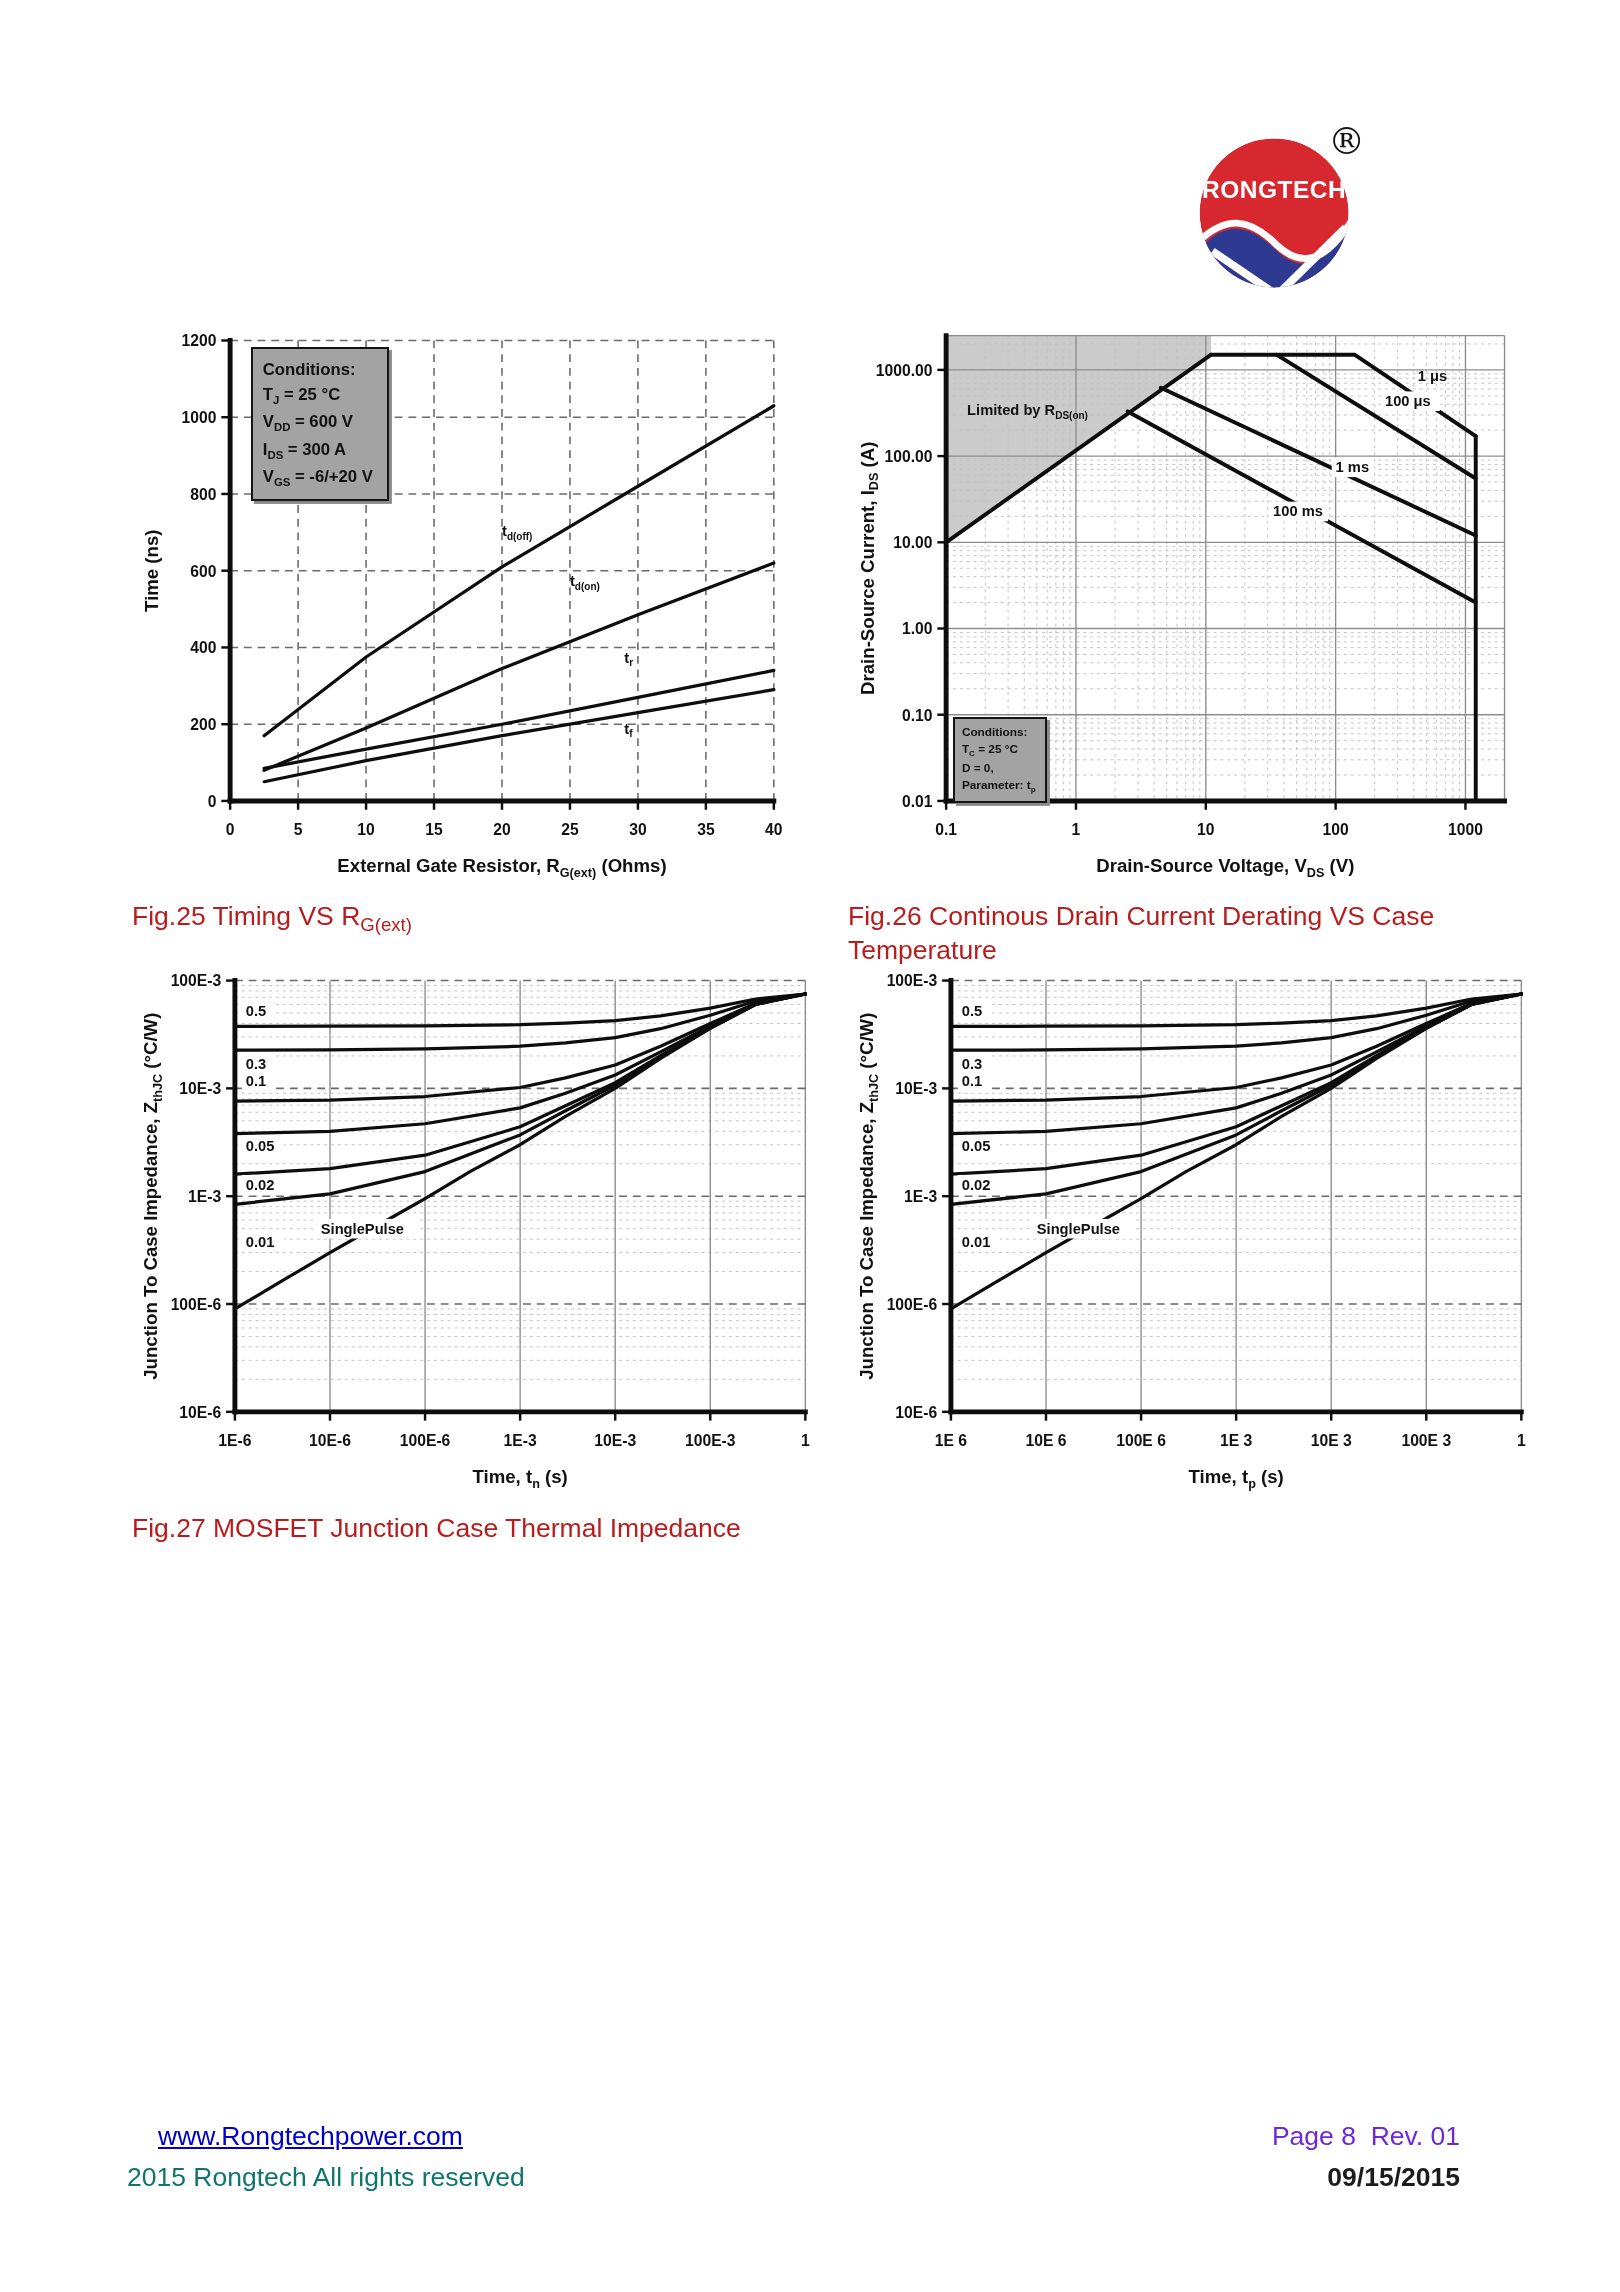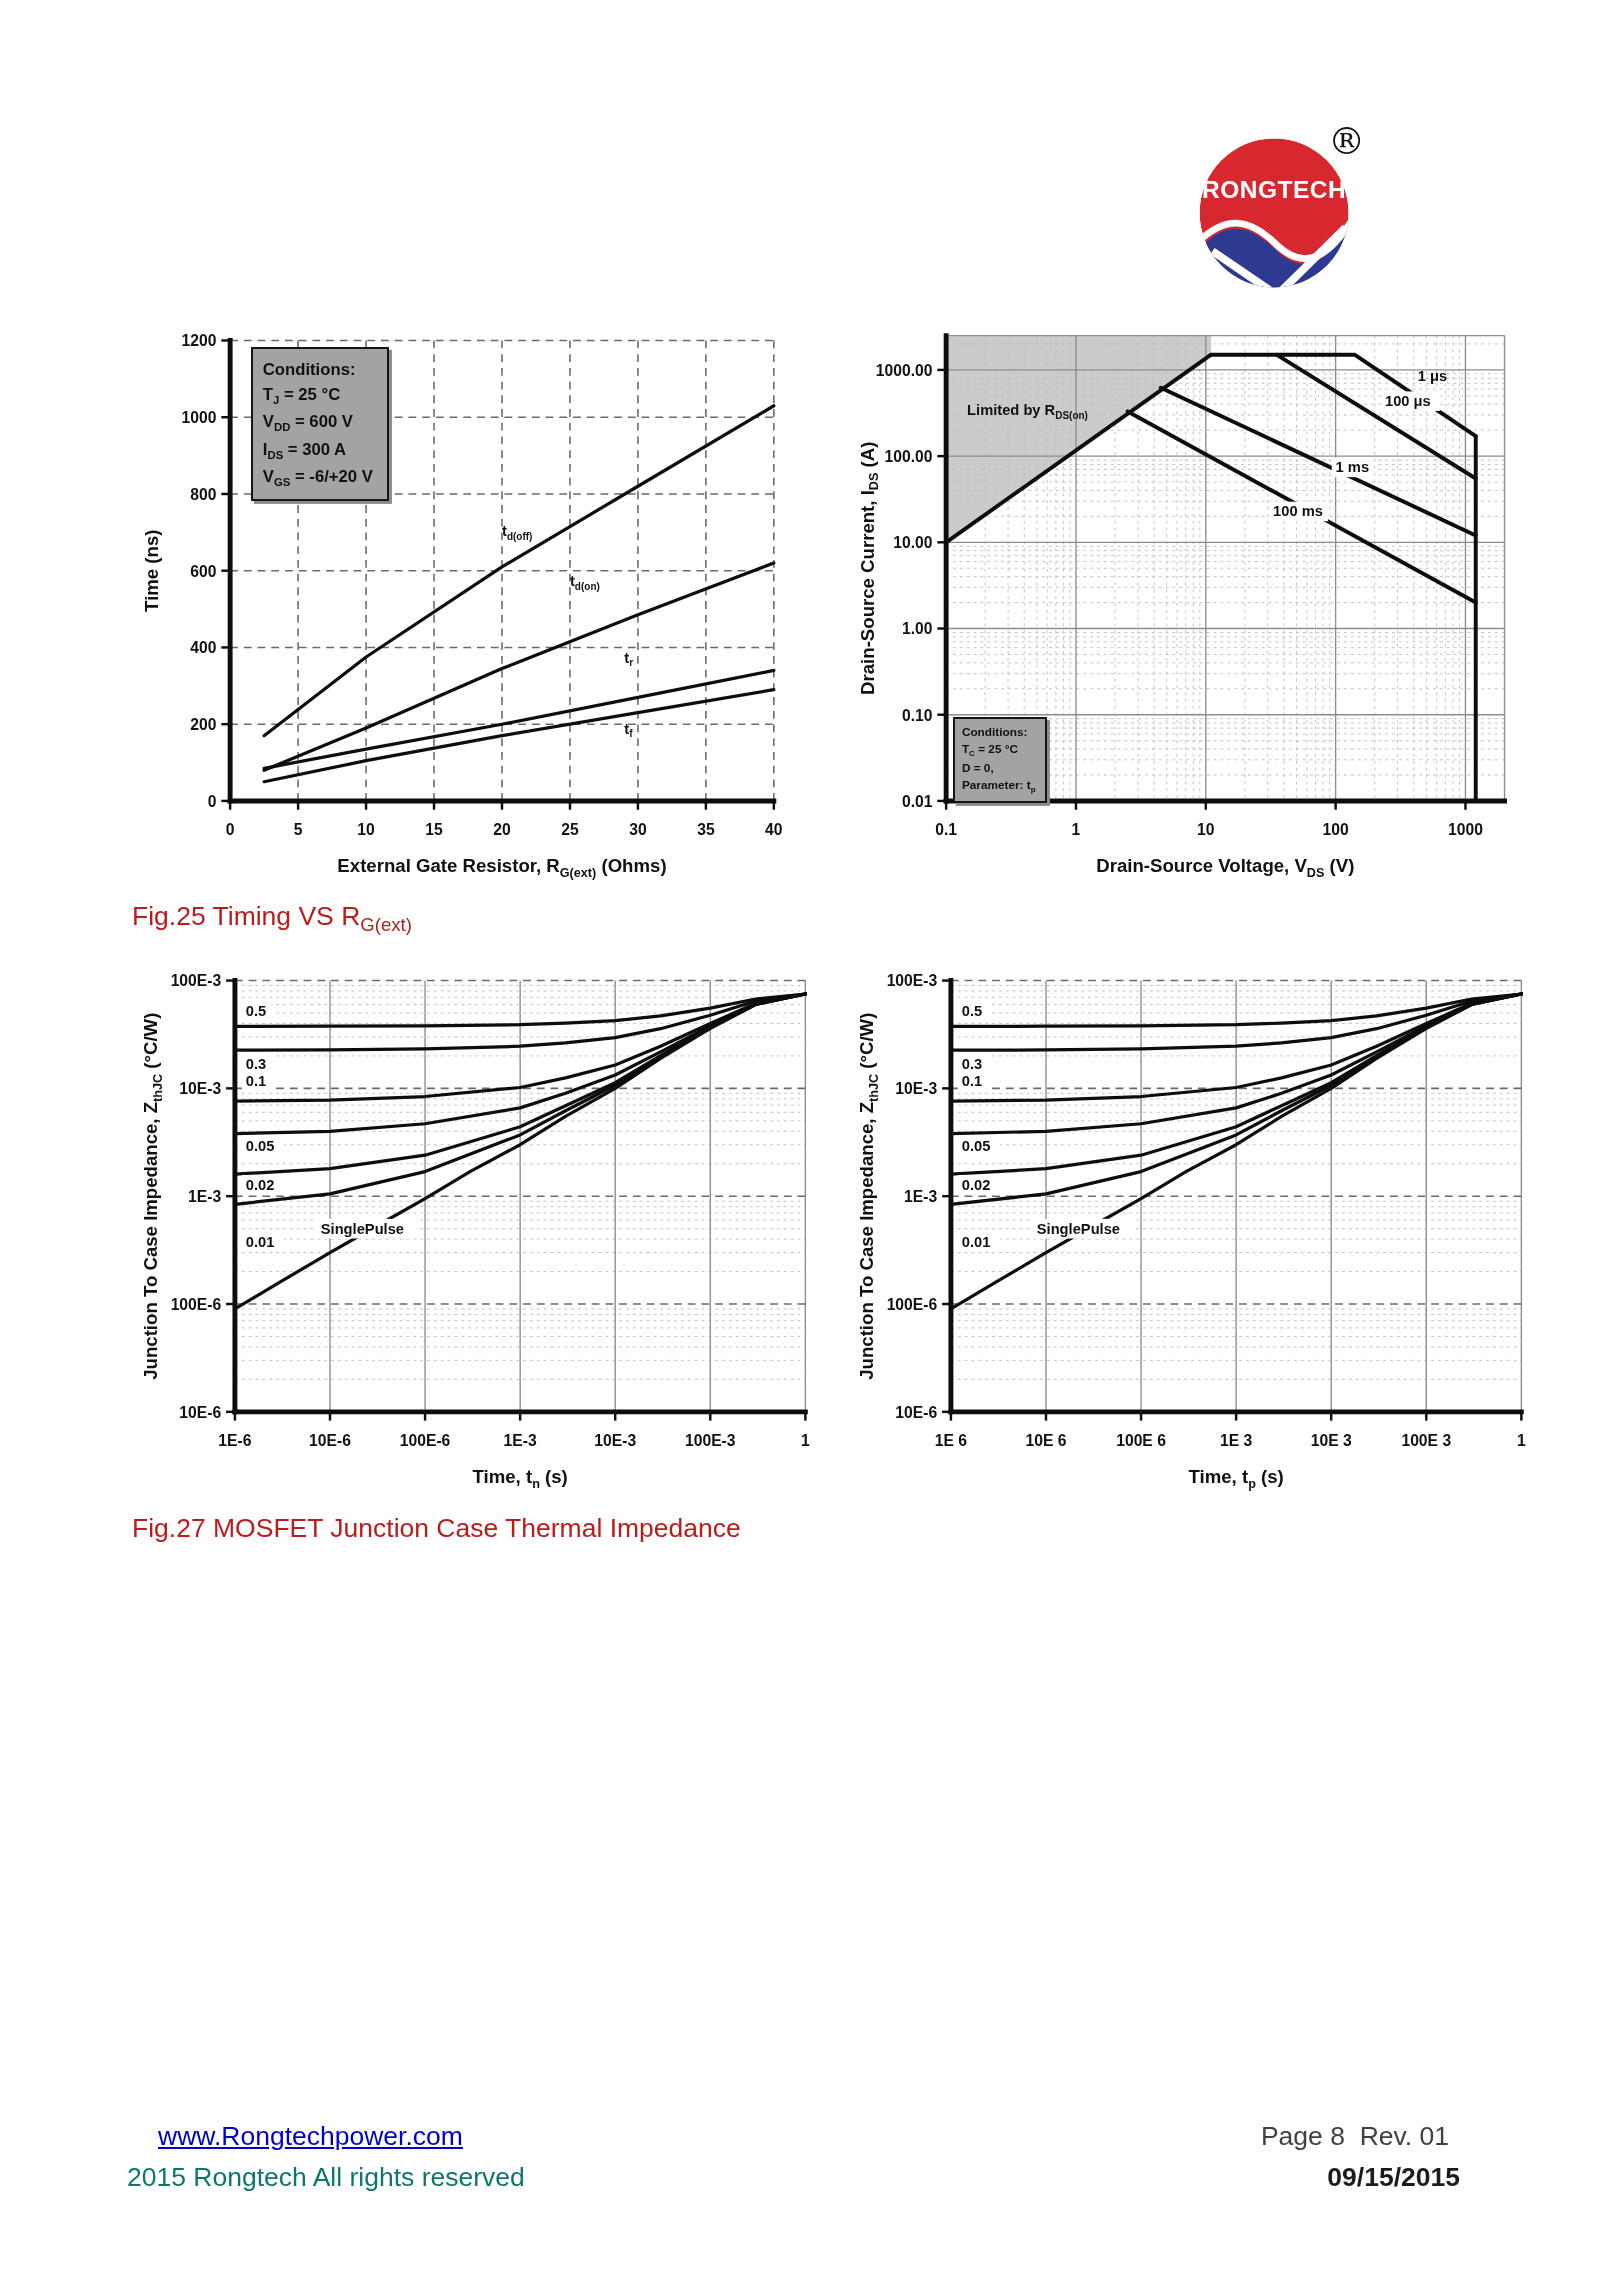--- a/index.html
+++ b/index.html
@@ -19,21 +19,21 @@
   .gm{stroke:#c3c3c3;stroke-width:1;stroke-dasharray:3 4;}
   .axisln{stroke:#0d0d0d;stroke-width:5;stroke-linecap:square;}
   .tick{stroke:#0d0d0d;stroke-width:2.5;}
   .ser{fill:none;stroke:#0d0d0d;stroke-linejoin:round;stroke-linecap:round;}
   .tl{font-size:16px;font-weight:bold;fill:#111;}
   .al{font-size:19px;font-weight:bold;fill:#111;}
   .lab{font-size:15px;font-weight:bold;fill:#111;}
   .footer-link{position:absolute;left:110px;top:2121px;font-size:26.5px;color:#0000cc;
                text-decoration:underline;margin-left:48px;}
   .footer-copy{position:absolute;left:127px;top:2162px;font-size:26.5px;color:#0f766e;}
-  .footer-page{position:absolute;right:171px;top:2121px;font-size:26.5px;color:#404040;white-space:pre;}
+  .footer-page{position:absolute;right:160px;top:2121px;font-size:26.5px;color:#6d28d9;white-space:pre;}
   .footer-date{position:absolute;right:160px;top:2162px;font-size:26.5px;color:#1c1c1c;font-weight:bold;}
   .logo{position:absolute;left:1181px;top:110px;width:196px;height:196px;}
 </style>
 </head>
 <body>
 
 <div class="page">
 
   <svg class="logo" viewBox="0 0 200 200">
     <defs>
@@ -442,20 +442,24 @@
         <line x1="96" y1="25" x2="105" y2="25" class="tick"></line>
         <text x="91" y="31" class="tl" text-anchor="end">100E-3</text>
         <text x="396" y="538" class="al" text-anchor="middle"><tspan>Time, t</tspan><tspan dy="4.75" font-size="12.920000000000002">p</tspan><tspan dy="-4.75"> (s)</tspan></text>
         <text class="al" text-anchor="middle" transform="translate(26 245) rotate(-90)"><tspan>Junction To Case Impedance, Z</tspan><tspan dy="4.75" font-size="12.920000000000002">thJC</tspan><tspan dy="-4.75"> (°C/W)</tspan></text>
       </svg>
     </div>
 
   <div class="caption" style="left:132px;top:900px;width:691px;">
     <span>Fig.25 Timing VS R</span><sub>G(ext)</sub>
   </div>
+  <div class="caption" style="left:848px;top:900px;width:691px;">
+    <span>Fig.26 Continous Drain Current Derating VS Case</span><br>
+    <span>Temperature</span>
+  </div>
   <div class="caption" style="left:132px;top:1512px;width:691px;">
     <span>Fig.27 MOSFET Junction Case Thermal Impedance</span>
   </div>
 
   <a class="footer-link" href="#">www.Rongtechpower.com</a>
   <div class="footer-copy">2015 Rongtech All rights reserved</div>
   <div class="footer-page">Page 8  Rev. 01</div>
   <div class="footer-date">09/15/2015</div>
 
 </div>

